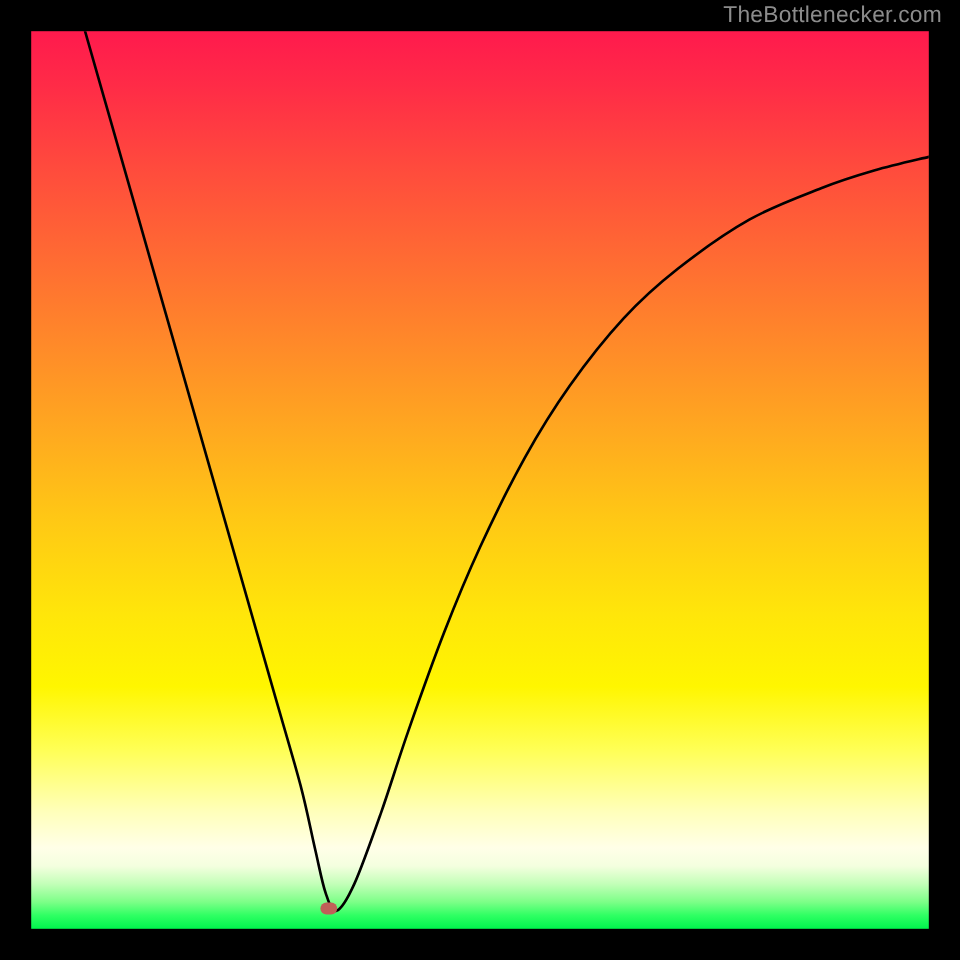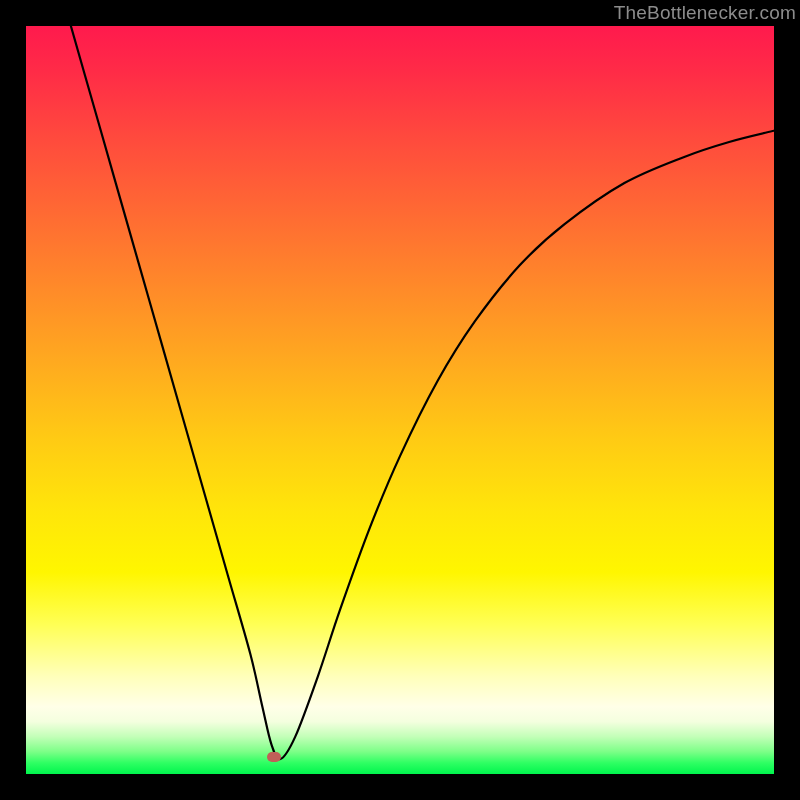--- a/index.html
+++ b/index.html
@@ -50,21 +50,21 @@
     position: absolute;
     left: 26px;
     top: 26px;
     width: 748px;
     height: 748px;
     pointer-events: none;
   }
   .watermark {
     position: absolute;
     top: 2px;
-    right: 4px;
+    right: 15px;
     color: #8c8c8c;
     font-size: 19px;
     letter-spacing: 0.2px;
     font-weight: 500;
   }
   .marker {
     position: absolute;
     width: 14px;
     height: 10px;
     border-radius: 5px;

